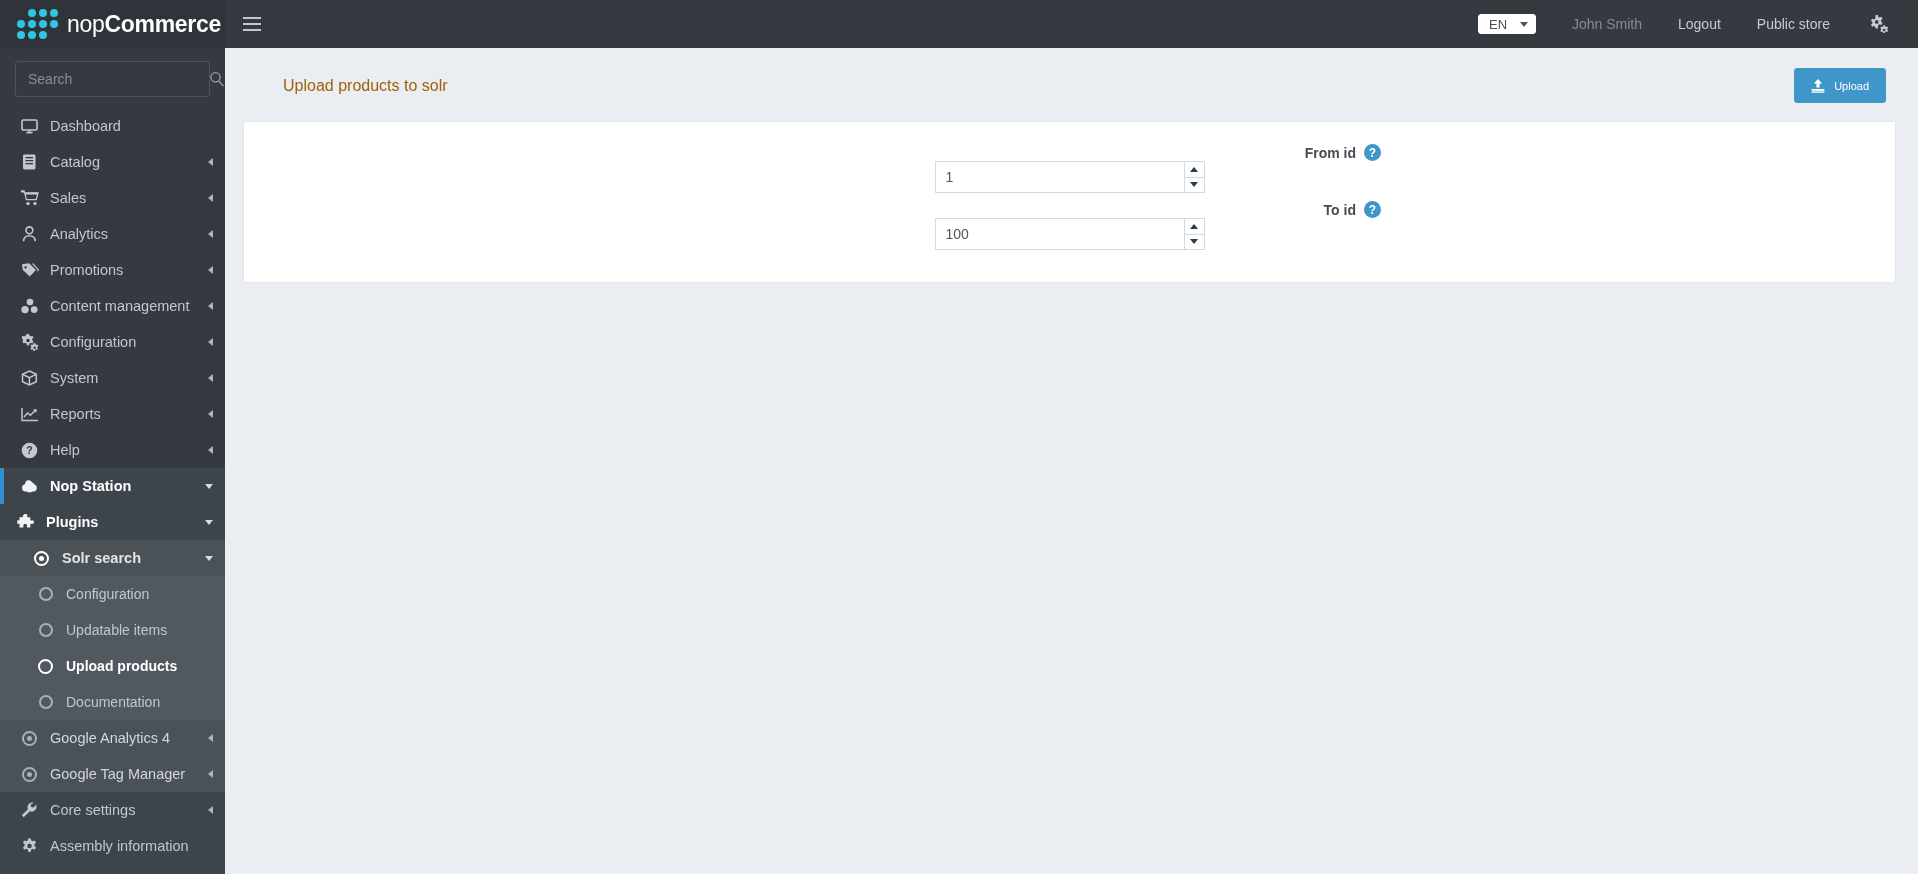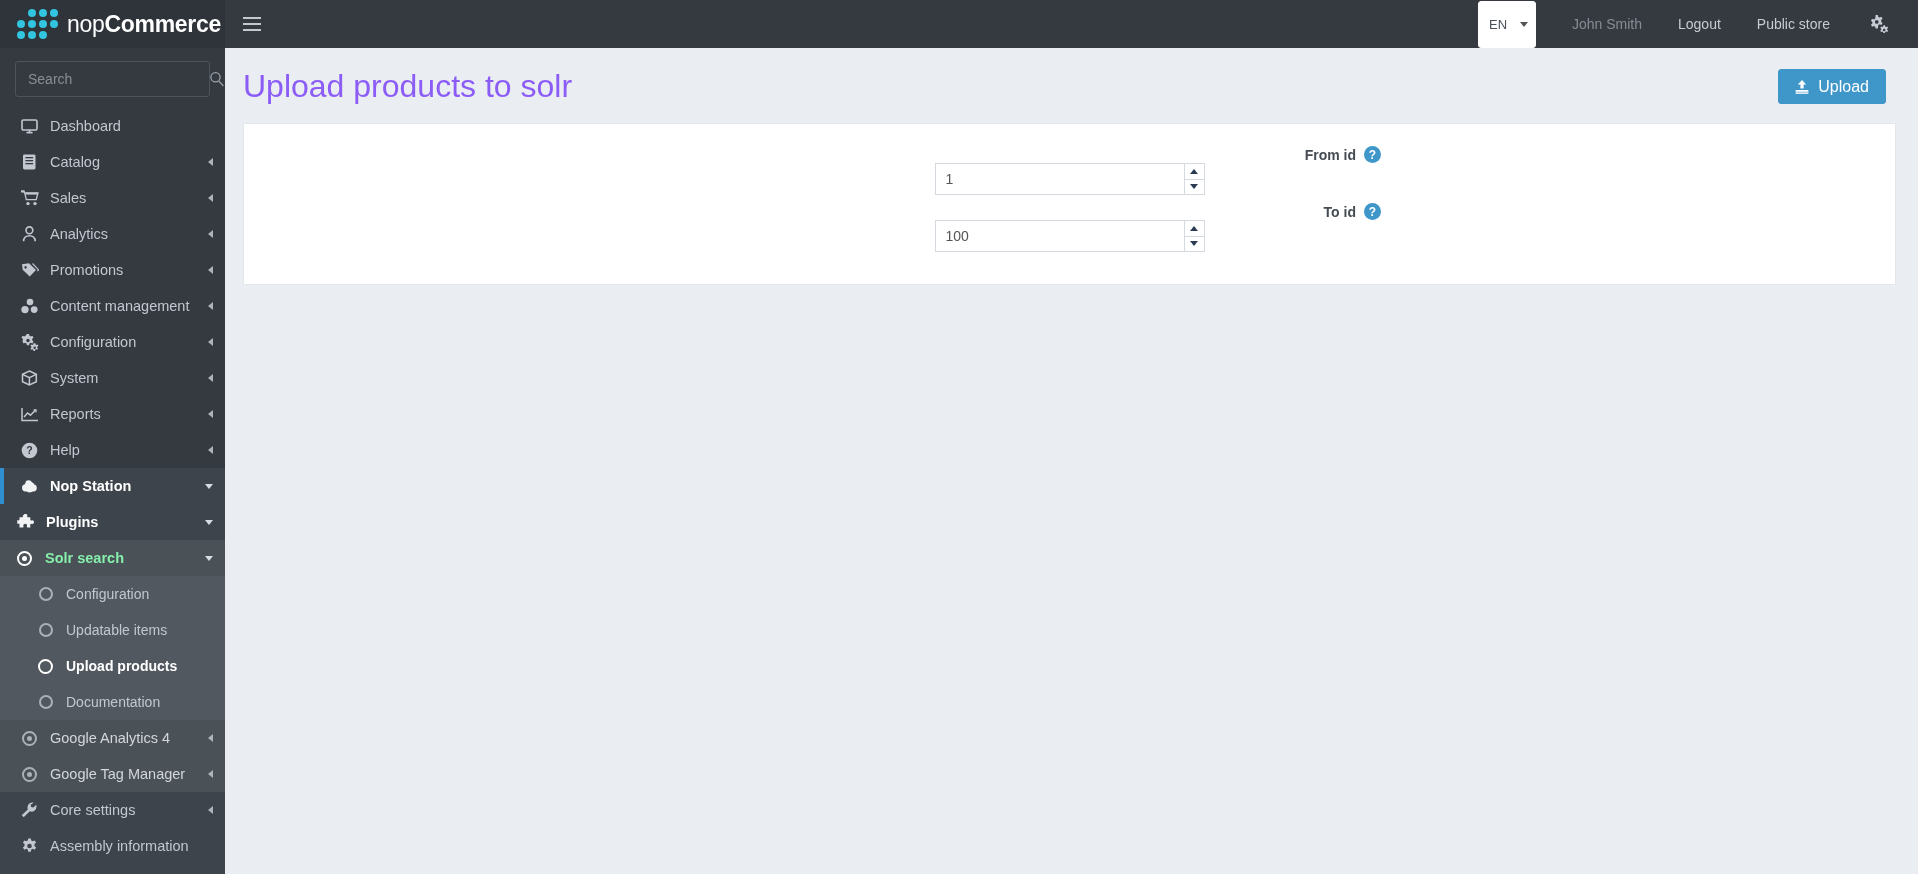--- a/index.html
+++ b/index.html
@@ -36,21 +36,21 @@
     display: flex; flex-direction: column; align-items: center; justify-content: center; gap: 4px;
     cursor: pointer;
   }
   .hamburger i { display: block; width: 18px; height: 2px; background: #c2c7d0; }
 
   .topbar-right {
     margin-left: auto; display: flex; align-items: center; gap: 0; padding-right: 14px; height: 48px;
   }
   .lang-select {
     background: #fff; border: 1px solid #fff; border-radius: 3px;
-    height: 47px; width: 58px; margin-right: 18px;
+    height: 20px; width: 58px; margin-right: 18px;
     display: flex; align-items: center; justify-content: space-between;
     padding: 0 7px 0 10px; cursor: pointer;
   }
   .lang-select .lv { font-size: 13px; color: #495057; }
   .chev-dn { width: 0; height: 0; border-left: 4px solid transparent; border-right: 4px solid transparent; border-top: 5px solid #555; }
   .tb-link {
     color: #c7ccd4; font-size: 14px; text-decoration: none;
     padding: 0 18px; line-height: 48px; white-space: nowrap; cursor: pointer;
   }
   .tb-link.muted { color: #868c95; }
@@ -86,45 +86,45 @@
     white-space: nowrap;
   }
   .mi .ic { width: 19px; min-width: 19px; display: flex; align-items: center; justify-content: center; }
   .mi .lbl { flex: 1; }
   .mi .caret { margin-left: auto; display: flex; align-items: center; }
   .mi.active-branch { background: #3d444b; color: #fff; font-weight: 700; }
   .mi.active-branch::before {
     content: ""; position: absolute; left: 0; top: 0; bottom: 0; width: 4px; background: #2f8fd0;
   }
   .mi.lvl2 { background: #3d444b; padding-left: 16px; font-weight: 700; color: #fff; }
-  .mi.lvl3 { background: #4a5157; padding-left: 15px; font-weight: 700; color: #86efac; justify-content: space-between; }
+  .mi.lvl3 { background: #4a5157; padding-left: 32px; font-weight: 700; color: #e5e5e5; justify-content: space-between; }
   .mi.lvl4 { background: #52585f; padding-left: 36px; color: #c2c7d0; font-size: 14px; }
   .mi.lvl4.on { color: #fff; font-weight: 700; }
   .mi.lvl3b { background: #4a5157; padding-left: 20px; color: #d3d7dc; }
   .mi.lvl2b { background: #3d444b; padding-left: 20px; color: #c2c7d0; }
   .caret-l { width: 0; height: 0; border-top: 4.5px solid transparent; border-bottom: 4.5px solid transparent; border-right: 5px solid #aeb4bb; }
   .caret-d { width: 0; height: 0; border-left: 4.5px solid transparent; border-right: 4.5px solid transparent; border-top: 5px solid #d9dde1; }
   .dot-circle { width: 15px; height: 15px; border-radius: 50%; border: 2px solid #aab0b7; display: flex; align-items: center; justify-content: center; }
   .dot-circle i { width: 5px; height: 5px; border-radius: 50%; background: #aab0b7; display: block; }
   .ring { width: 14px; height: 14px; border-radius: 50%; border: 2px solid #aab0b7; }
   .ring.bright { border-color: #fff; width: 15px; height: 15px; }
   svg { display: block; }
 
   
   .content { flex: 1; min-width: 0; display: flex; flex-direction: column; background: #eaedf2; }
   .page-head {
     display: flex; align-items: center;
     padding: 20px 32px 18px 18px;
     min-height: 62px;
   }
-  .page-title { font-size: 32px; color: #8b5cf6; font-weight: 400; }
+  .page-title { font-size: 16px; color: #a16207; font-weight: 400; margin-left: 40px; }
   .btn-upload {
     margin-left: auto;
     background: #3f96c9; border: 1px solid #3f96c9; border-radius: 3px;
-    color: #fff; font-size: 16px; font-family: inherit;
+    color: #fff; font-size: 11px; font-family: inherit;
     height: 35px; padding: 0 16px;
     display: flex; align-items: center; gap: 9px; cursor: pointer;
   }
   .card {
     background: #fff; border: 1px solid #e3e6ea;
     margin: 0 22px 0 18px; padding: 22px 0 24px 0;
   }
   .form-row { display: flex; align-items: center; margin-bottom: 8px; flex-direction: column; }
   .form-label {
     width: 645px; min-width: 645px;

